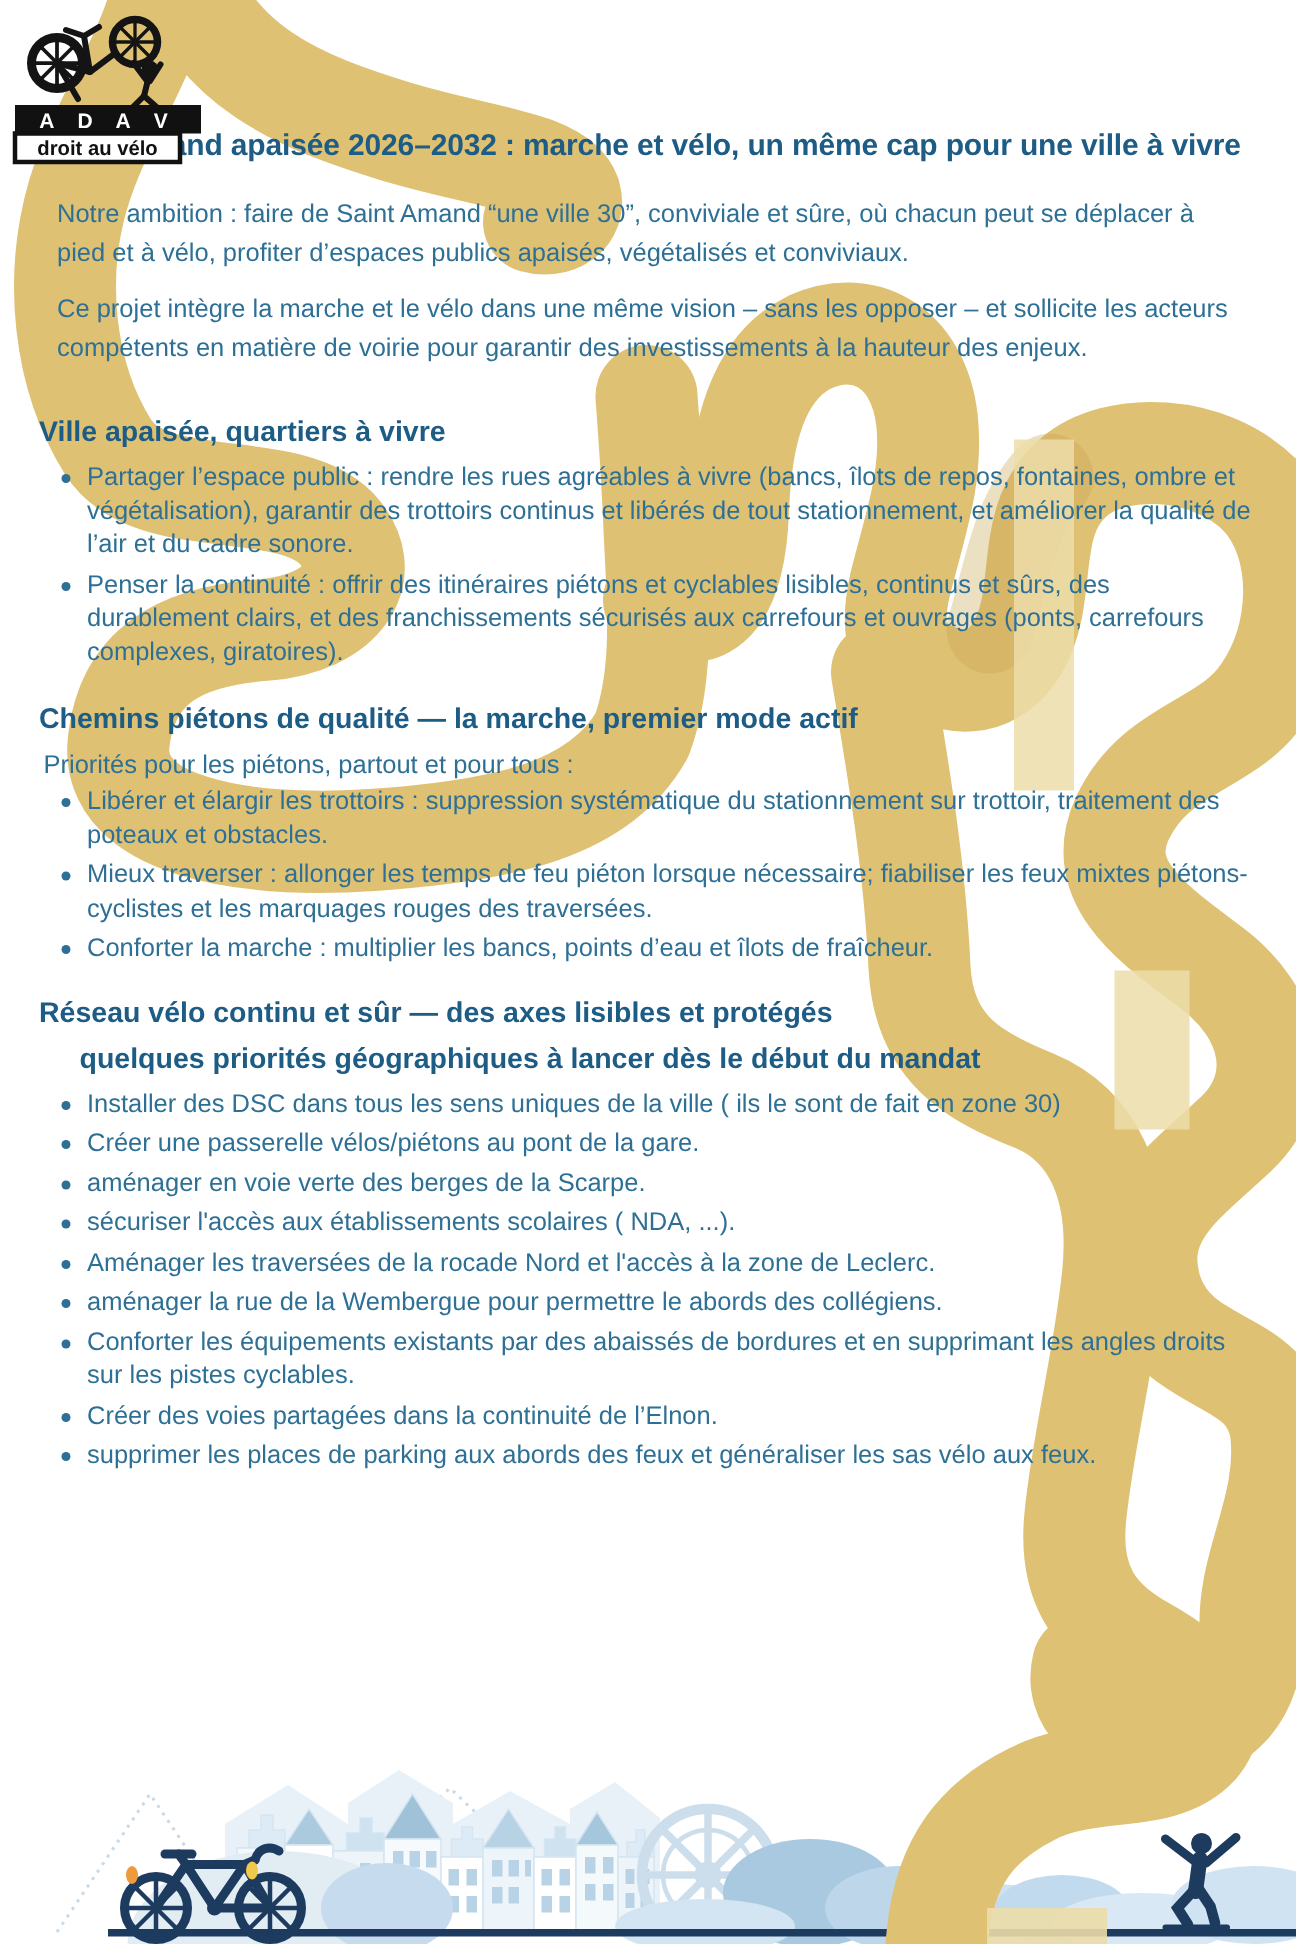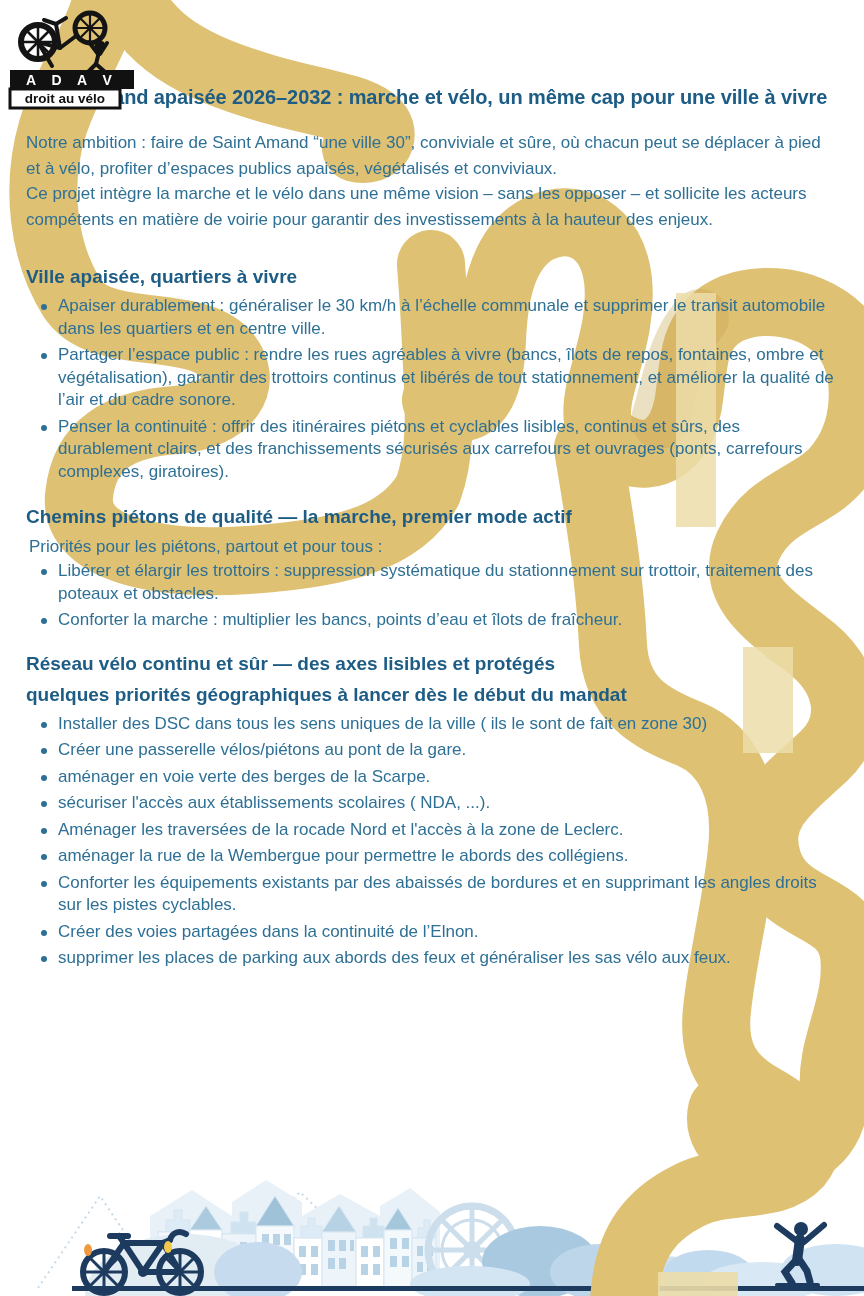--- a/index.html
+++ b/index.html
@@ -9,23 +9,23 @@
   .layer{position:absolute;left:0;top:0;width:864px;height:1296px;pointer-events:none;}
 
   
   #logo{position:absolute;left:8px;top:6px;width:130px;height:104px;z-index:6;}
 
   
   #content{position:absolute;left:26px;top:84px;width:812px;z-index:5;
            color:#2e7095;font-size:17px;line-height:23px;}
   h1{margin:0 0 20px 2px;font-size:20px;line-height:26px;font-weight:bold;color:#1d5c85;
      white-space:nowrap;letter-spacing:-0.1px;}
-  .intro p{margin:0;line-height:25.5px;}
+  .intro p{margin:12px;line-height:25.5px;}
   h2{margin:0 0 6px 0;font-size:19px;line-height:25px;font-weight:bold;color:#1d5c85;}
-  h2.second{margin-top:0;}
+  h2.second{margin-top:0;margin-left:27px;}
   .sec1{margin-top:32px;}
   .sec2{margin-top:21px;}
   .sec3{margin-top:19px;}
   .lead{margin:0 0 2px 3px;}
   ul{margin:2px 0 0 0;padding:0 0 0 32px;list-style:none;}
   li{position:relative;margin:0 0 4px 0;line-height:22.5px;}
   li::before{content:"";position:absolute;left:-17px;top:9px;width:6px;height:6px;
              border-radius:50%;background:#2e7095;}
 </style>
 </head>
@@ -303,31 +303,31 @@
     <h1>Saint Amand apaisée 2026–2032 : marche et vélo, un même cap pour une ville à vivre</h1>
 
     <div class="intro">
       <p>Notre ambition : faire de Saint Amand “une ville 30”, conviviale et sûre, où chacun peut se déplacer à pied et à vélo, profiter d’espaces publics apaisés, végétalisés et conviviaux.</p>
       <p>Ce projet intègre la marche et le vélo dans une même vision – sans les opposer – et sollicite les acteurs compétents en matière de voirie pour garantir des investissements à la hauteur des enjeux.</p>
     </div>
 
     <div class="sec1">
       <h2>Ville apaisée, quartiers à vivre</h2>
       <ul>
-        <li>Apaiser durablement : généraliser le 30 km/h à l’échelle communale et supprimer le transit automobile dans les quartiers et en centre ville.</li>
         <li>Partager l’espace public : rendre les rues agréables à vivre (bancs, îlots de repos, fontaines, ombre et végétalisation), garantir des trottoirs continus et libérés de tout stationnement, et améliorer la qualité de l’air et du cadre sonore.</li>
         <li>Penser la continuité : offrir des itinéraires piétons et cyclables lisibles, continus et sûrs, des durablement clairs, et des franchissements sécurisés aux carrefours et ouvrages (ponts, carrefours complexes, giratoires).</li>
       </ul>
     </div>
 
     <div class="sec2">
       <h2>Chemins piétons de qualité — la marche, premier mode actif</h2>
       <p class="lead">Priorités pour les piétons, partout et pour tous :</p>
       <ul>
         <li>Libérer et élargir les trottoirs : suppression systématique du stationnement sur trottoir, traitement des poteaux et obstacles.</li>
+        <li>Mieux traverser : allonger les temps de feu piéton lorsque nécessaire; fiabiliser les feux mixtes piétons-cyclistes et les marquages rouges des traversées.</li>
         <li>Conforter la marche : multiplier les bancs, points d’eau et îlots de fraîcheur.</li>
       </ul>
     </div>
 
     <div class="sec3">
       <h2>Réseau vélo continu et sûr — des axes lisibles et protégés</h2>
       <h2 class="second">quelques priorités géographiques à lancer dès le début du mandat</h2>
       <ul>
         <li>Installer des DSC dans tous les sens uniques de la ville ( ils le sont de fait en zone 30)</li>
         <li>Créer une passerelle vélos/piétons au pont de la gare.</li>

